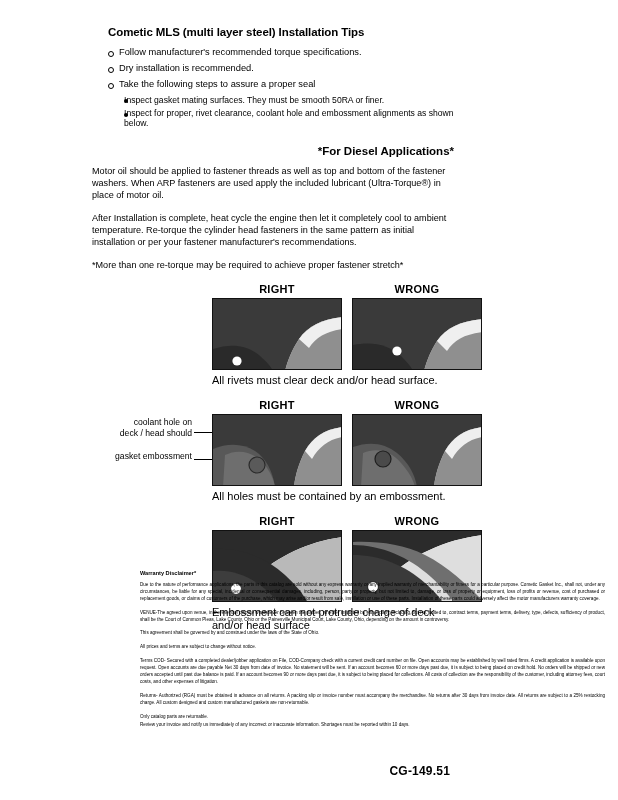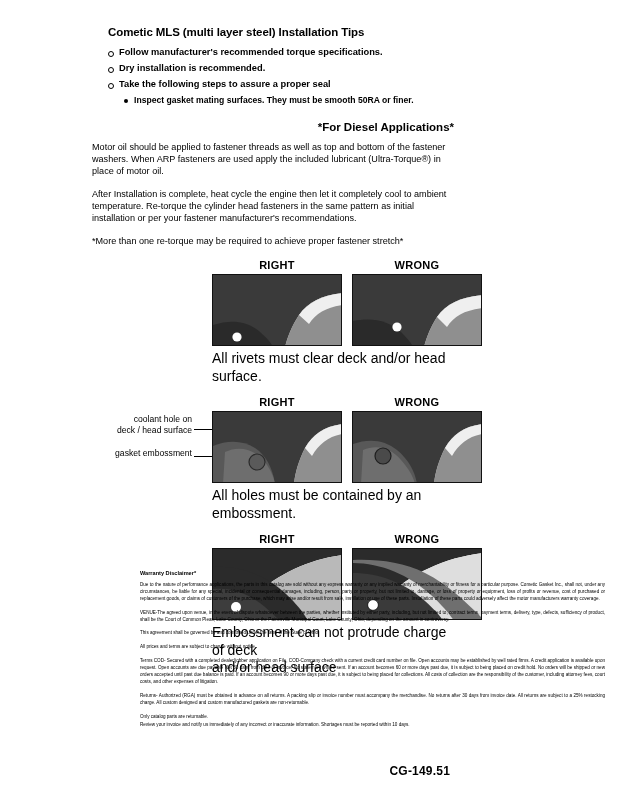--- a/index.html
+++ b/index.html
@@ -18,40 +18,40 @@
     left: 0; top: 0;
     width: 496px; height: 800px;
     padding: 26px 42px 0 42px;
   }
   h1.title {
     font-size: 11.5px;
     font-weight: bold;
     margin: 0 0 9px 66px;
     letter-spacing: -0.1px;
   }
-  .bullets { margin: 0 0 16px 66px; font-weight: bold; }
+  .bullets { margin: 0 0 16px 66px; }
   .b1 {
     font-size: 9.3px;
     margin-bottom: 5.5px;
     padding-left: 11px;
     position: relative;
     line-height: 1.15;
   }
   .b1::before {
     content: "";
     position: absolute;
     left: 0; top: 4px;
     width: 4px; height: 4px;
     border: 1px solid #000;
     border-radius: 50%;
   }
   .b2 {
     font-size: 8.6px;
     margin: 0 0 4px 16px;
-    padding-left: 10px;
+    padding-left: 0;
     position: relative;
     line-height: 1.15;
   }
   .b2::before {
     content: "";
     position: absolute;
     left: 0; top: 3.5px;
     width: 4px; height: 4px;
     background: #000;
     border-radius: 50%;
@@ -85,21 +85,21 @@
     margin-bottom: 3px;
   }
   .figbox {
     width: 130px; height: 72px;
     border: 1px solid #111;
     position: relative;
     overflow: hidden;
     background: #cfcfcf;
   }
   .caption {
-    font-size: 14px;
+    font-size: 11px;
     margin: 4px 0 0 170px;
     line-height: 1.25;
   }
   .rowgap { height: 11px; }
 
   
   .annot {
     position: absolute;
     font-size: 8.6px;
     text-align: right;
@@ -145,20 +145,21 @@
 
 <div class="page">
 
   <h1 class="title">Cometic MLS (multi layer steel) Installation Tips</h1>
 
   <div class="bullets">
     <div class="b1">Follow manufacturer's recommended torque specifications.</div>
     <div class="b1">Dry installation is recommended.</div>
     <div class="b1">Take the following steps to assure a proper seal</div>
     <div class="b2">Inspect gasket mating surfaces.  They must be smooth 50RA or finer.</div>
+    <div class="b2">Inspect for proper, rivet clearance, coolant hole and embossment alignments as shown below.</div>
   </div>
 
   <h2 class="subhead">*For Diesel Applications*</h2>
   <p class="body">Motor oil should be applied to fastener threads as well as top and bottom of the fastener washers.  When ARP fasteners are used apply the included lubricant (Ultra-Torque®) in place of motor oil.</p>
   <p class="body">After Installation is complete, heat cycle the engine then let it completely cool to ambient temperature. Re-torque the cylinder head fasteners in the same pattern as initial installation or per your fastener manufacturer's recommendations.</p>
   <p class="body">*More than one re-torque may be required to achieve proper fastener stretch*</p>
 
   <div class="figs">
 
     <div class="figrow">
@@ -188,21 +189,21 @@
           </svg>
         </div>
       </div>
     </div>
     <div class="caption">All rivets must clear deck and/or head surface.</div>
 
     <div class="rowgap"></div>
 
     <div style="position:relative;">
       <div class="annot" style="left:20px; top:18px; width:130px; white-space:pre-line;">coolant hole on
-deck / head surface</div>
+deck / head should</div>
       <div class="leader" style="left:152px; top:33px; width:96px;"></div>
       <div class="annot" style="left:38px; top:52px; width:112px;">gasket embossment</div>
       <div class="leader" style="left:152px; top:60px; width:68px;"></div>
 
       <div class="figrow">
         <div class="figcell">
           <div class="figlabel">RIGHT</div>
           <div class="figbox">
             <svg viewBox="0 0 130 72" width="130" height="72" preserveAspectRatio="none">
               <rect x="0" y="0" width="130" height="72" fill="#c9c9c9"></rect>

